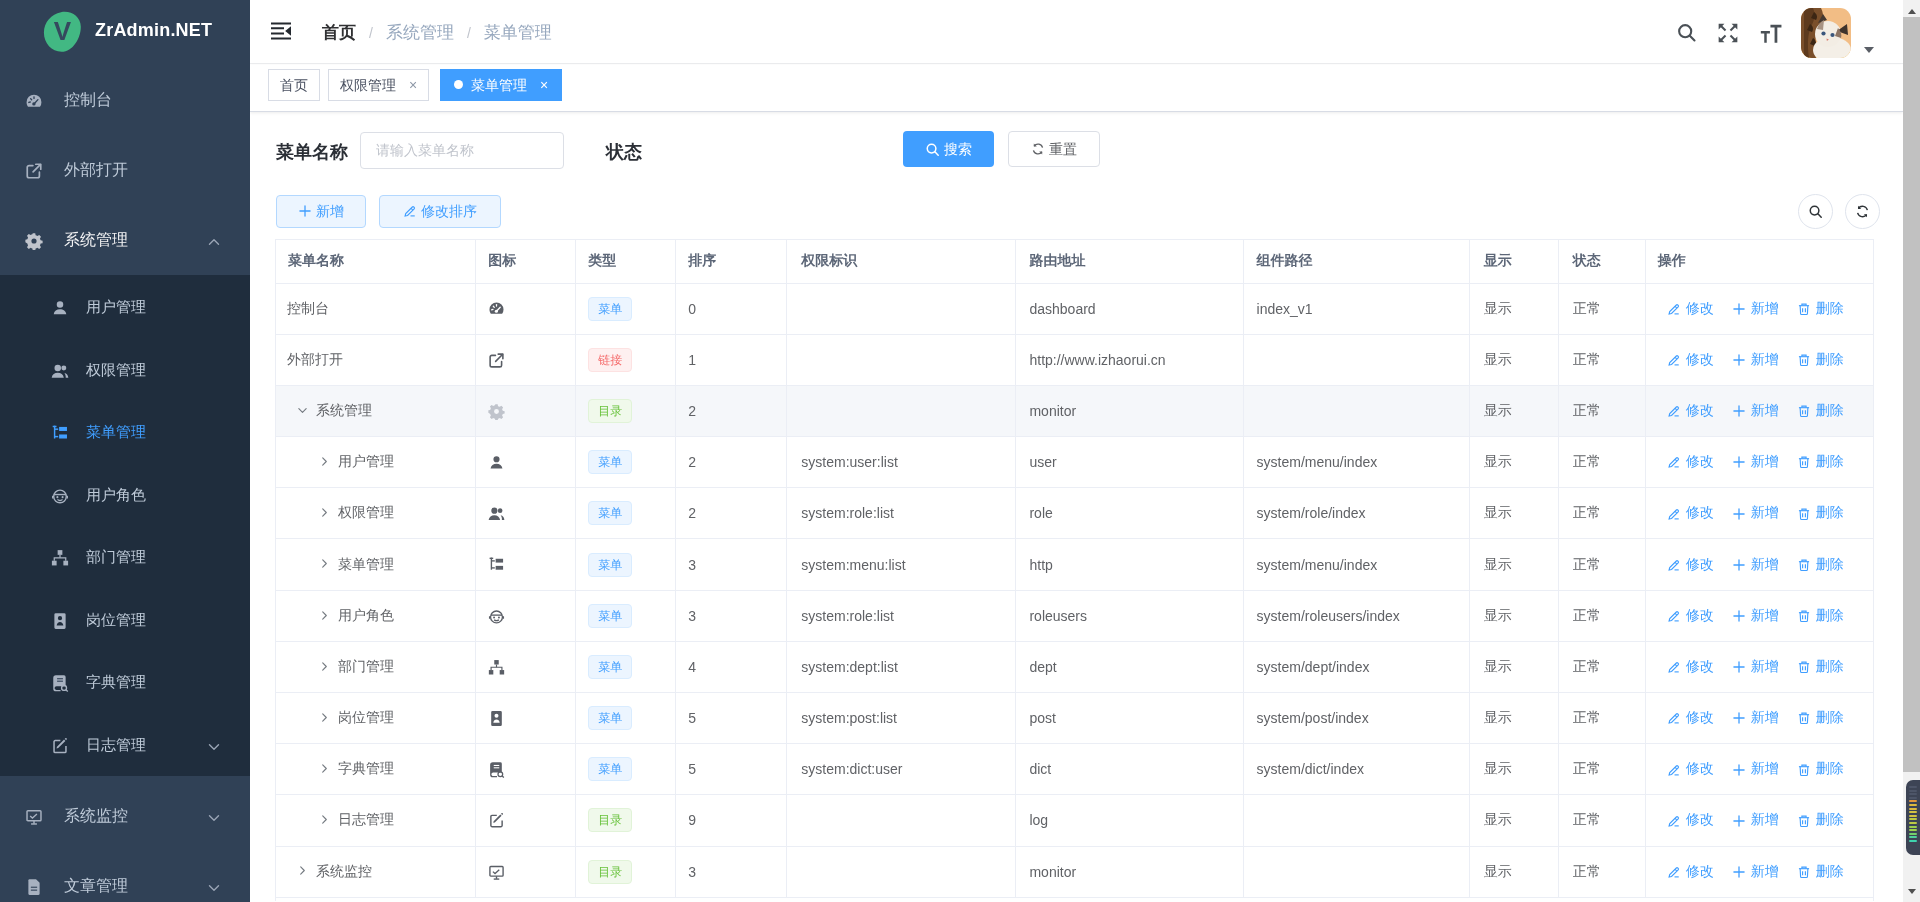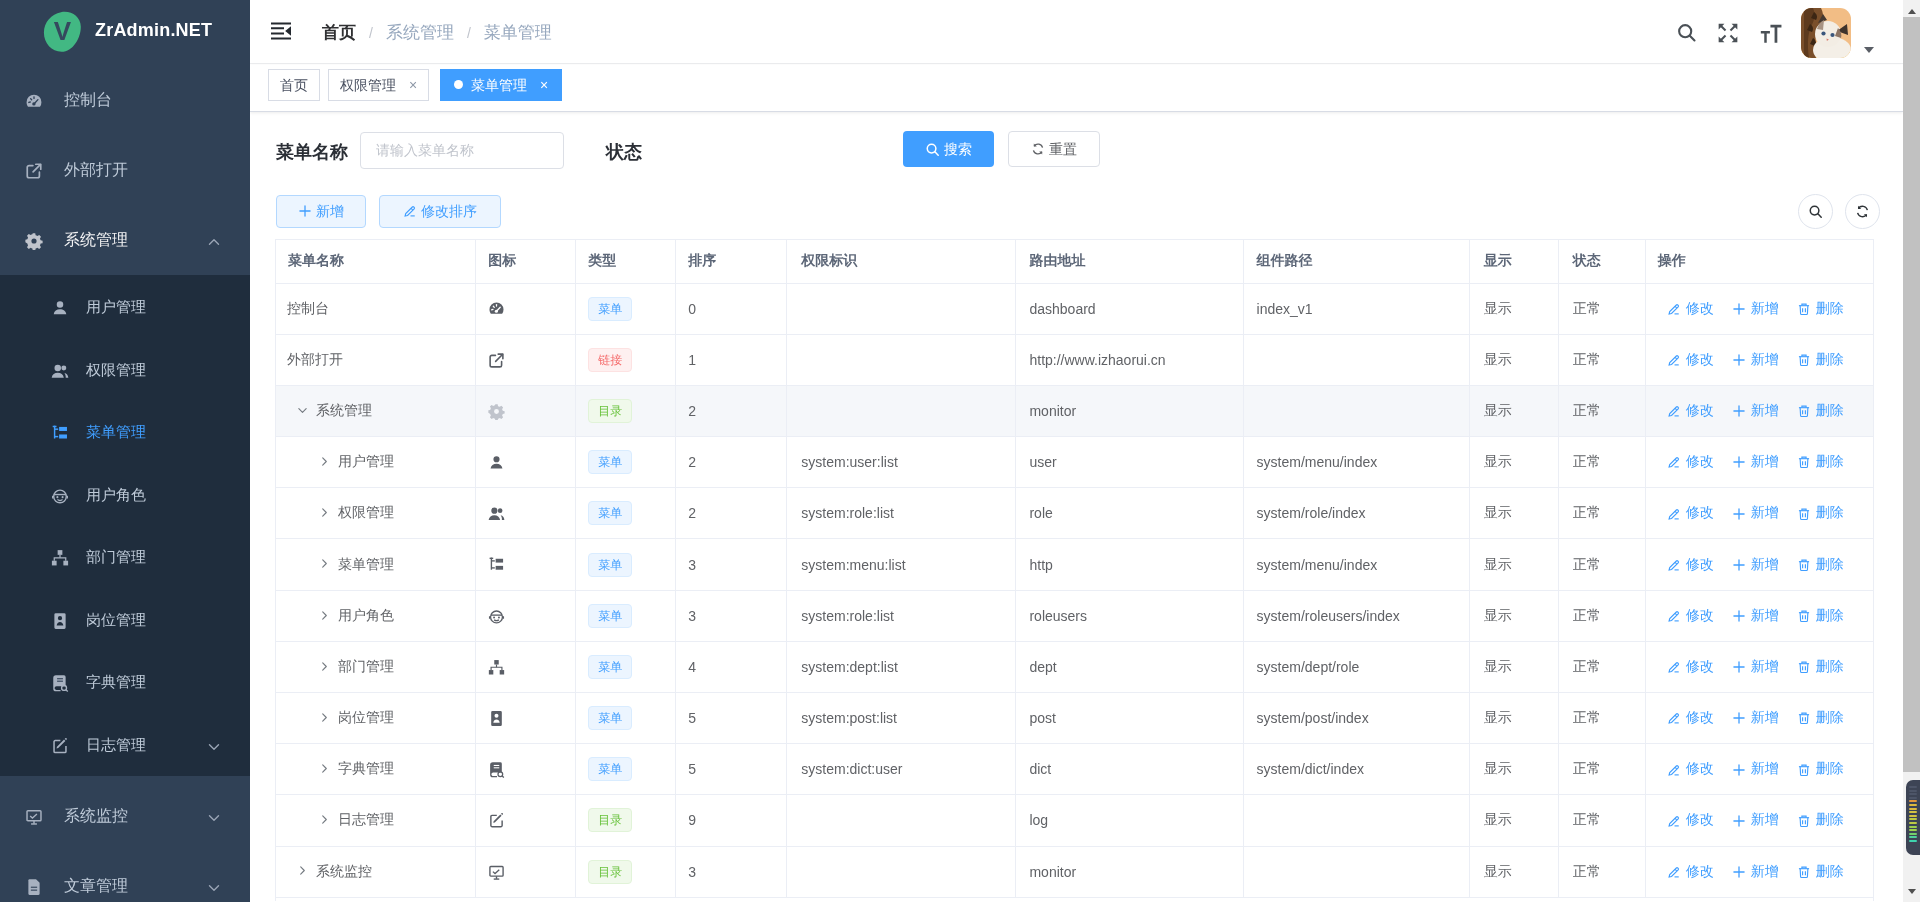--- a/index.html
+++ b/index.html
@@ -622,21 +622,21 @@
                 <rect x="11" y="10.4" width="4.2" height="4.2" fill="currentColor"></rect>
 <g fill="none" stroke="currentColor" stroke-width="1.1">
                   <path d="M8 5.2v2.6"></path>
                   <path d="M2.9 10.4V7.8h10.2v2.6"></path>
                 </g>
               </svg></span></td>
 <td class="c"><span class="tag b">菜单</span></td>
 <td class="c">4</td>
 <td class="l" style="padding-left:14px">system:dept:list</td>
 <td class="l" style="padding-left:13px">dept</td>
-<td class="l" style="padding-left:13px">system/dept/role</td>
+<td class="l" style="padding-left:13px">system/dept/index</td>
 <td class="l" style="padding-left:14px">显示</td>
 <td class="l" style="padding-left:14px">正常</td>
 <td class="c op"><span class="grp"><svg class="ic" style="" width="14" height="14" viewBox="0 0 16 16">
                 <g fill="none" stroke="currentColor" stroke-width="1.3">
                   <path d="M5.2 13.1l-2.8.7.7-2.8 7.6-7.6a1.1 1.1 0 0 1 1.55 0l.55.55a1.1 1.1 0 0 1 0 1.55z"></path>
                   <path d="M9.2 4.9l1.9 1.9"></path>
                 </g>
 <path stroke="currentColor" stroke-width="1.3" d="M8.6 13.6h4.8"></path>
               </svg>修改</span><span class="grp"><svg class="ic" style="" width="14" height="14" viewBox="0 0 16 16">
                 <g stroke="currentColor" stroke-width="1.5" stroke-linecap="round">

